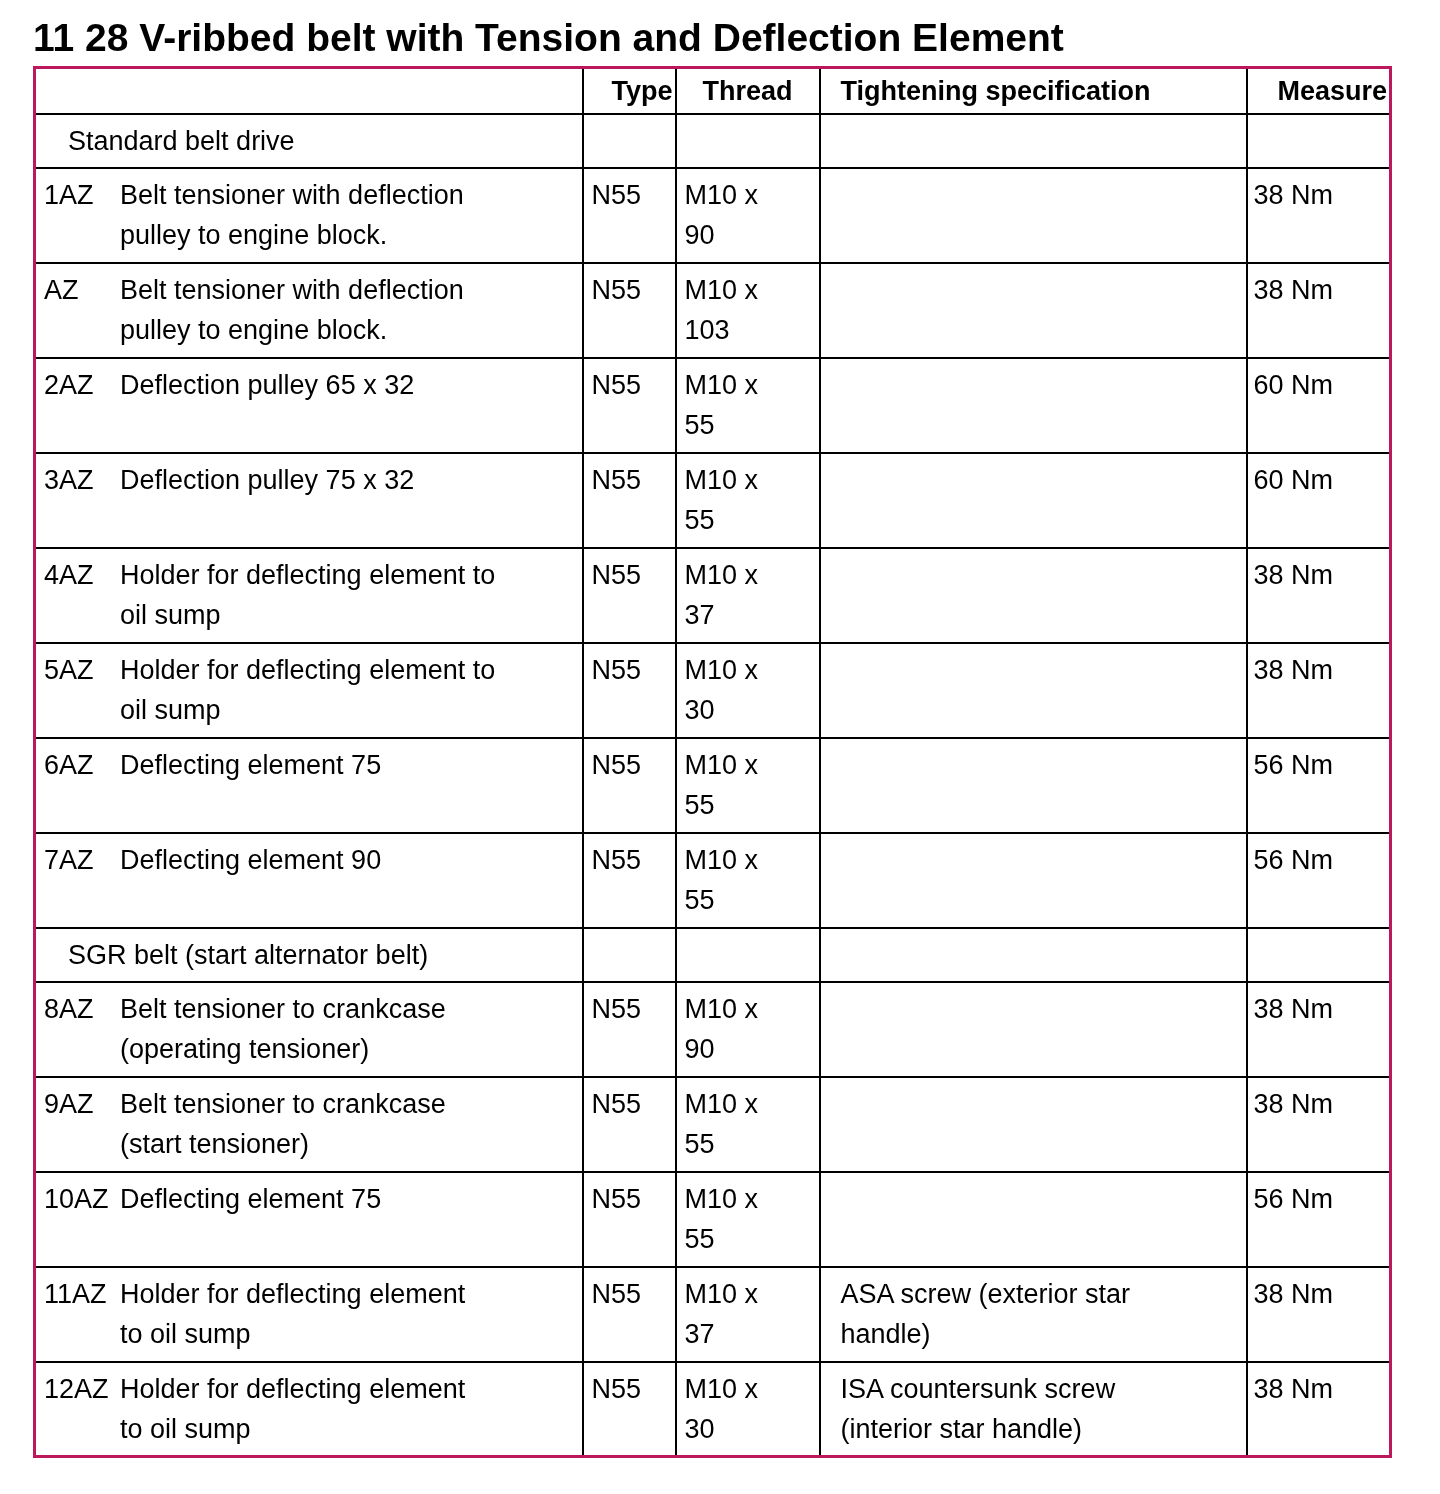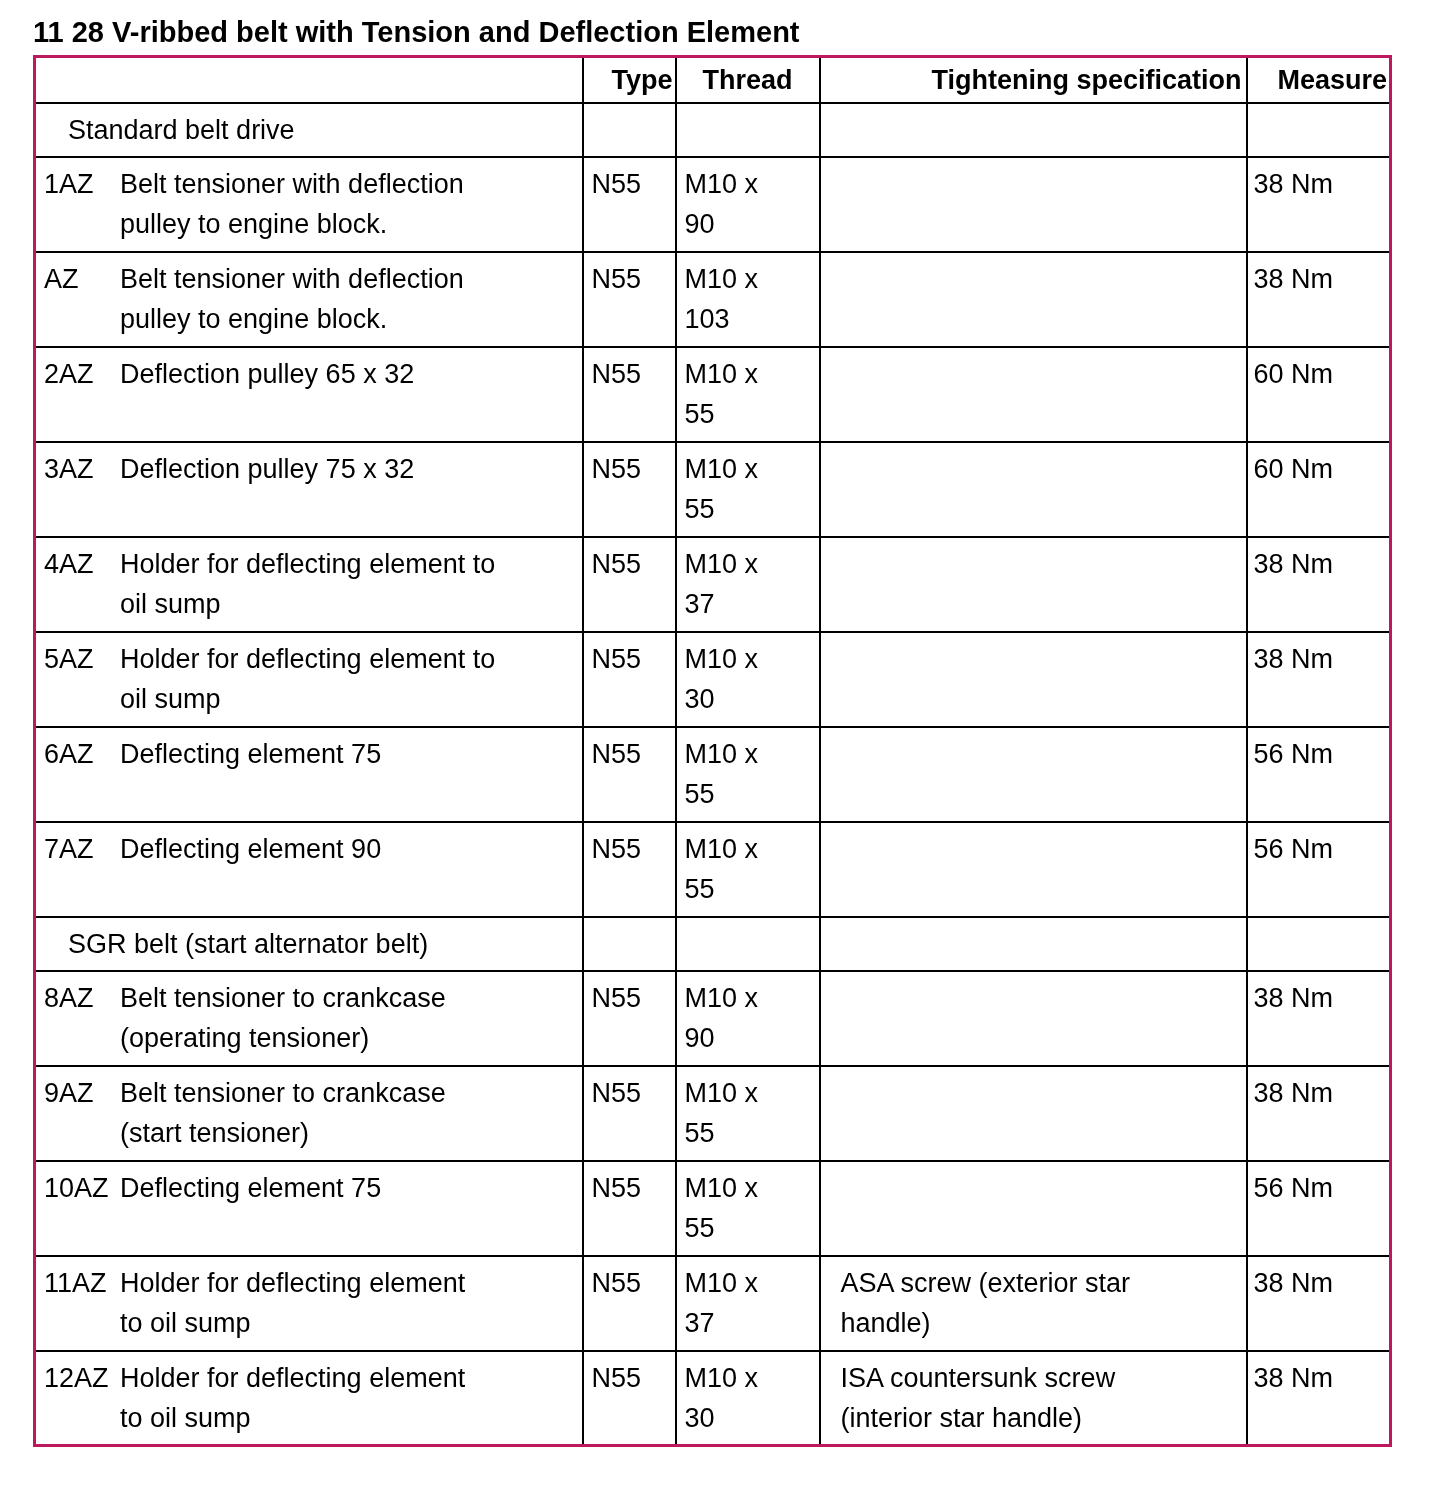--- a/index.html
+++ b/index.html
@@ -11,21 +11,21 @@
     font-family: "Liberation Sans", sans-serif;
   }
   body {
     width: 1440px;
     min-height: 1494px;
   }
   .page {
     padding: 16px 0 0 33px;
   }
   .title {
-    font-size: 29px;
+    font-size: 39px;
     font-weight: bold;
     margin: 0 0 6px 0;
     letter-spacing: 0px;
   }
   table.spec-table {
     border-collapse: collapse;
     table-layout: fixed;
     width: 1356px;
     border: 3px solid #be185d;
   }
@@ -38,21 +38,21 @@
   }
   thead th {
     font-weight: bold;
     height: 46px;
     vertical-align: middle;
     padding: 0 4px;
   }
   th.col-desc    { text-align: left; }
   th.col-type    { text-align: right; padding-right: 2px; }
   th.col-thread  { text-align: center; margin-left: 47px; }
-  th.col-spec    { text-align: right; padding-left: 20px; }
+  th.col-spec    { text-align: left; padding-left: 20px; }
   th.col-measure { text-align: right; padding-right: 2px; }
 
   tr.data-row td { height: 95px; }
   tr.section-row td { height: 46px; vertical-align: middle; border-radius: 21px; }
 
   td.desc-cell { padding: 6px 8px 6px 8px; }
   td.section-cell {
     padding-left: 32px;
     white-space: pre-line;
   }

